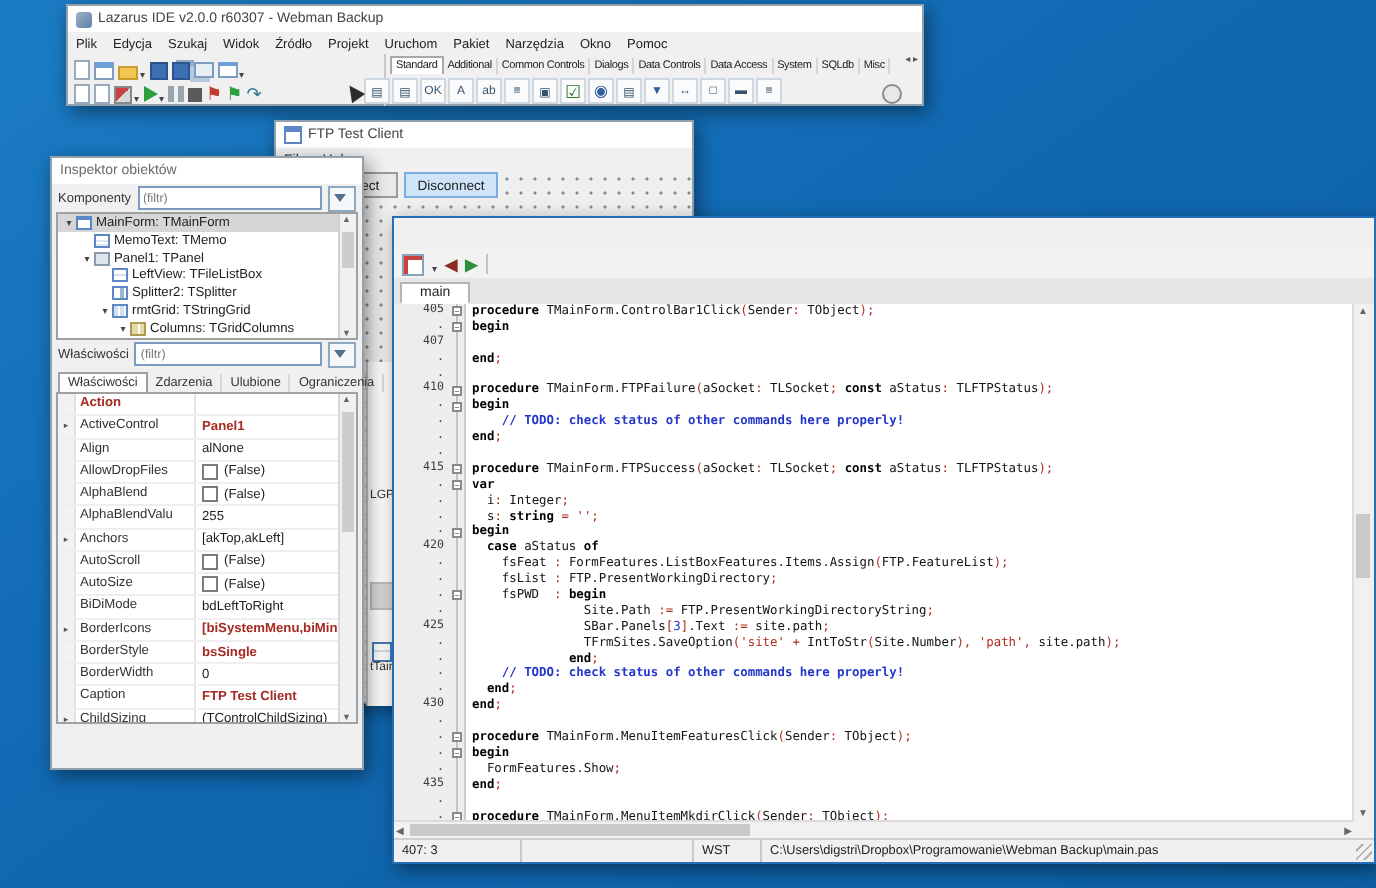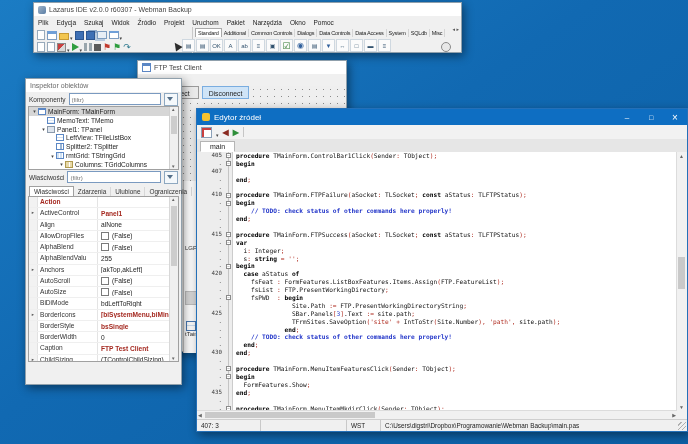--- a/index.html
+++ b/index.html
@@ -470,29 +470,20 @@
           <span class="pname">ChildSizing</span>
           <span class="pval">
             <span>(TControlChildSizing)</span>
           </span>
         </div>
       </div>
     <div class="ibottom"></div>
   </div>
 
   <div class="win" id="ed" style="left:196px;top:108px;width:492px;height:324px;">
-    <div class="wt-act">
-      <span class="appicon edic"></span>
-      <span>Edytor źródeł</span>
-      <span class="wctrls">
-        <span class="wc wmin"></span>
-        <span class="wc wmax"></span>
-        <span class="wc wclose"></span>
-      </span>
-    </div>
     <div class="edtb">
       <span class="etb-form"></span>
       <span class="dd"></span>
       <span class="etb-back">◀</span>
       <span class="etb-fwd">▶</span>
       <span class="etb-sep"></span>
     </div>
     <div class="edtabs">
       <span class="edtab">main</span>
     </div>

